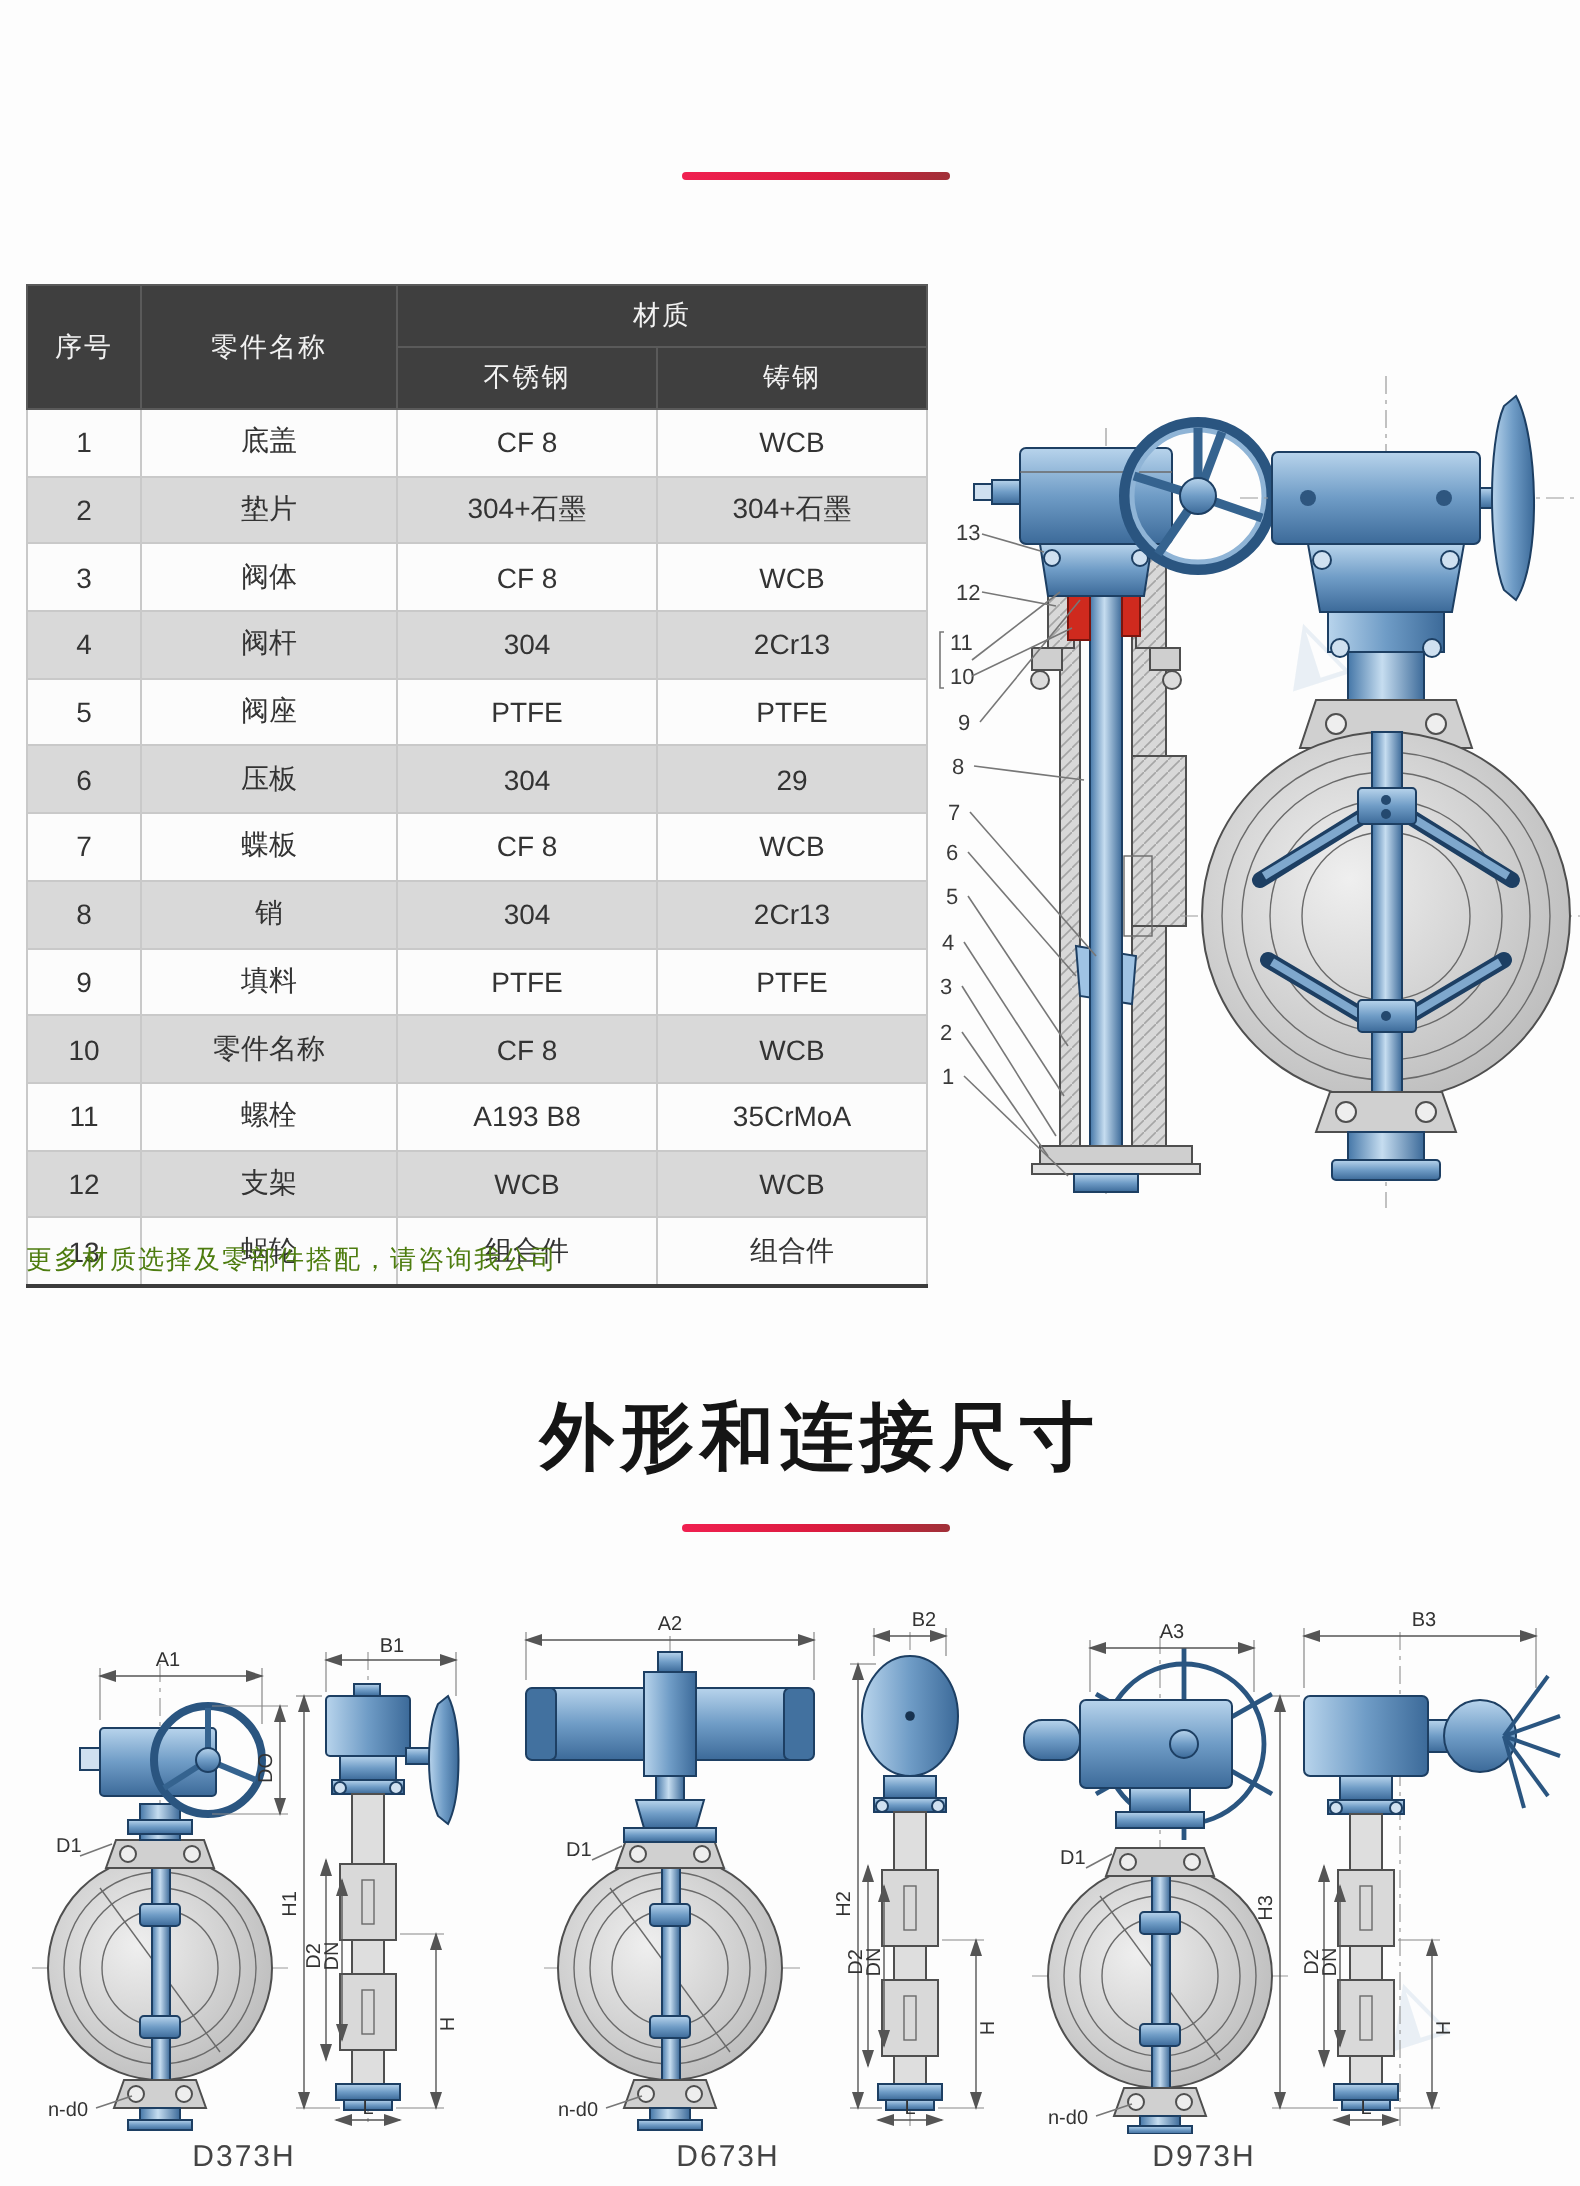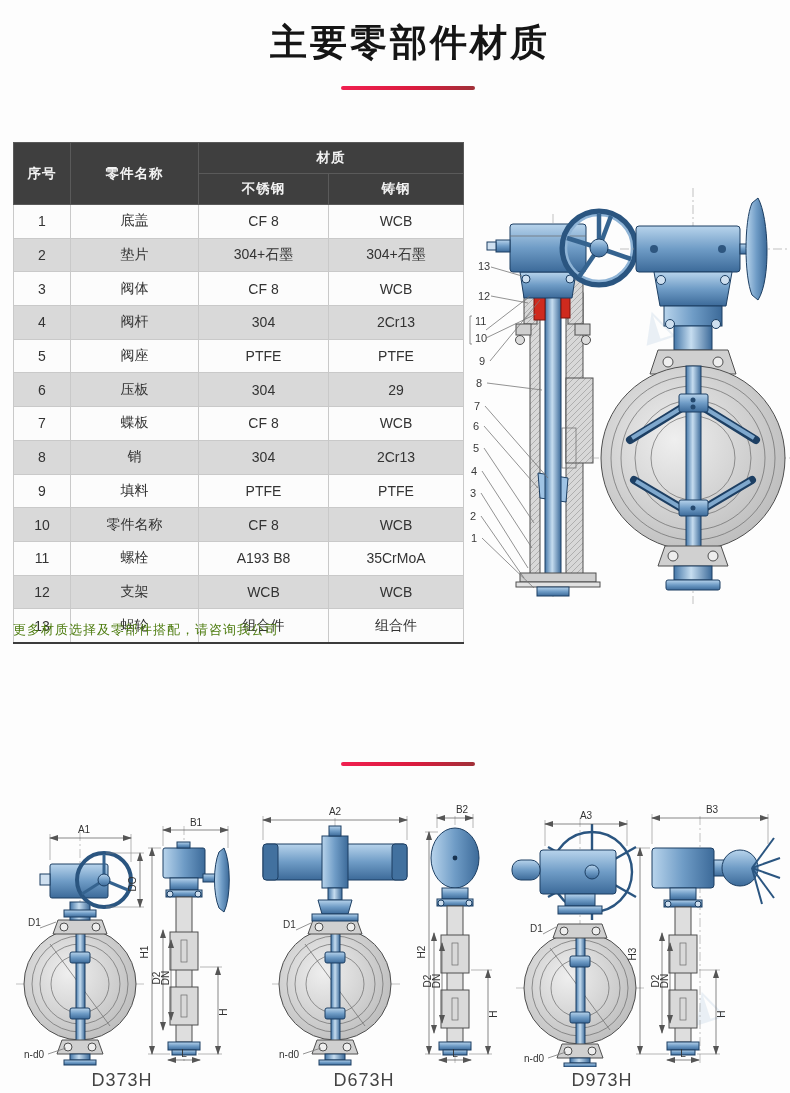--- a/index.html
+++ b/index.html
@@ -8,53 +8,52 @@
   
   .title{position:absolute;left:30px;width:760px;text-align:center;margin:0;
          font-weight:700;font-size:37px;letter-spacing:3px;color:#151515;}
   .rule{position:absolute;left:341px;width:134px;height:4px;border-radius:2px;
         background:linear-gradient(90deg,#f02050 0%,#da1b3e 55%,#a03038 100%);}
   
   table.mat{position:absolute;left:13px;top:142px;width:450px;border-collapse:collapse;
             table-layout:fixed;font-size:14px;color:#333;}
   table.mat col.c1{width:57px}  table.mat col.c2{width:128px}
   table.mat col.c3{width:130px} table.mat col.c4{width:135px}
-  table.mat thead th{background:#3f3f3f;color:#f2f2f2;font-weight:700;font-size:13.5px;
+  table.mat thead th{background:#3f3f3f;color:#f2f2f2;font-weight:400;font-size:13.5px;
             border:1px solid #5a5a5a;height:28px;letter-spacing:1px;}
   table.mat tbody td{height:30.7px;text-align:center;border:1px solid #c9c9c9;
             border-top:none;background:#fcfcfc;}
   table.mat tbody tr:nth-child(even) td{background:#d9d9d9;}
   table.mat tbody tr:last-child td{border-bottom:2px solid #3c3c3c;}
   .note{position:absolute;left:13px;top:621px;width:442px;text-align:left;
         font-size:13px;color:#4d7c0f;letter-spacing:1px;}
   
   svg text{font-family:"Liberation Sans",sans-serif;}
   .callout{font-size:11px;fill:#3a3a3a;}
   .lead{stroke:#777;stroke-width:.8;fill:none;}
   .dim{stroke:#555;stroke-width:.7;fill:none;}
   .ext{stroke:#888;stroke-width:.6;fill:none;}
   .dimt{font-size:10px;fill:#333;}
   .cl{stroke:#9a9a9a;stroke-width:.6;stroke-dasharray:9 3 2 3;fill:none;}
   .blue{stroke:#1d3f63;stroke-width:1;}
   .gray{stroke:#4f4f4f;stroke-width:1;}
   .thin{stroke:#6a6a6a;stroke-width:.7;fill:none;}
   .model{position:absolute;top:1070px;width:120px;text-align:center;
-         font-size:18px;color:#444;letter-spacing:1px;}
+         font-size:15px;color:#444;letter-spacing:1px;}
   .wm{position:absolute;color:#dde7f0;opacity:.6;font-size:40px;transform:rotate(-18deg);}
 </style>
 </head>
 <body>
 
 <div class="page">
 
   <div class="wm" style="left:640px;top:300px;">◭</div>
   <div class="wm" style="left:330px;top:900px;">◭</div>
   <div class="wm" style="left:690px;top:980px;">◭</div>
 
-  <h1 class="title" style="top:18px;">主要零部件材质</h1>
   <div class="rule" style="top:86px;"></div>
 
   <table class="mat">
     <colgroup>
         <col class="c1">
         <col class="c2">
         <col class="c3">
         <col class="c4">
       </colgroup>
     <thead>
@@ -309,20 +308,21 @@
     <circle cx="235" cy="279" r="2.5" fill="#24496f"></circle>
     <circle cx="235" cy="380" r="2.5" fill="#24496f"></circle>
 
     <polygon points="207,418 263,418 270,438 200,438" fill="#d0d0d0" class="gray"></polygon>
     <circle cx="215" cy="428" r="5" fill="#eee" class="gray"></circle>
     <circle cx="255" cy="428" r="5" fill="#eee" class="gray"></circle>
     <rect x="216" y="438" width="38" height="14" fill="url(#gStem)" class="blue"></rect>
     <rect x="208" y="452" width="54" height="10" rx="2" fill="url(#gBoxH)" class="blue"></rect>
   </svg>
 
+  <h2 class="title" style="top:694px;">外形和连接尺寸</h2>
   <div class="rule" style="top:762px;"></div>
 
   <svg style="position:absolute;left:0;top:802px;" width="790" height="265" viewBox="0 0 790 265">
 
     <g>
       <line class="cl" x1="80" y1="30" x2="80" y2="262"></line>
       <line class="cl" x1="16" y1="182" x2="146" y2="182"></line>
       <circle cx="80" cy="182" r="56" fill="url(#gBody)" class="gray"></circle>
       <circle cx="80" cy="182" r="48" class="thin"></circle>
       <circle cx="80" cy="182" r="40" class="thin"></circle>

